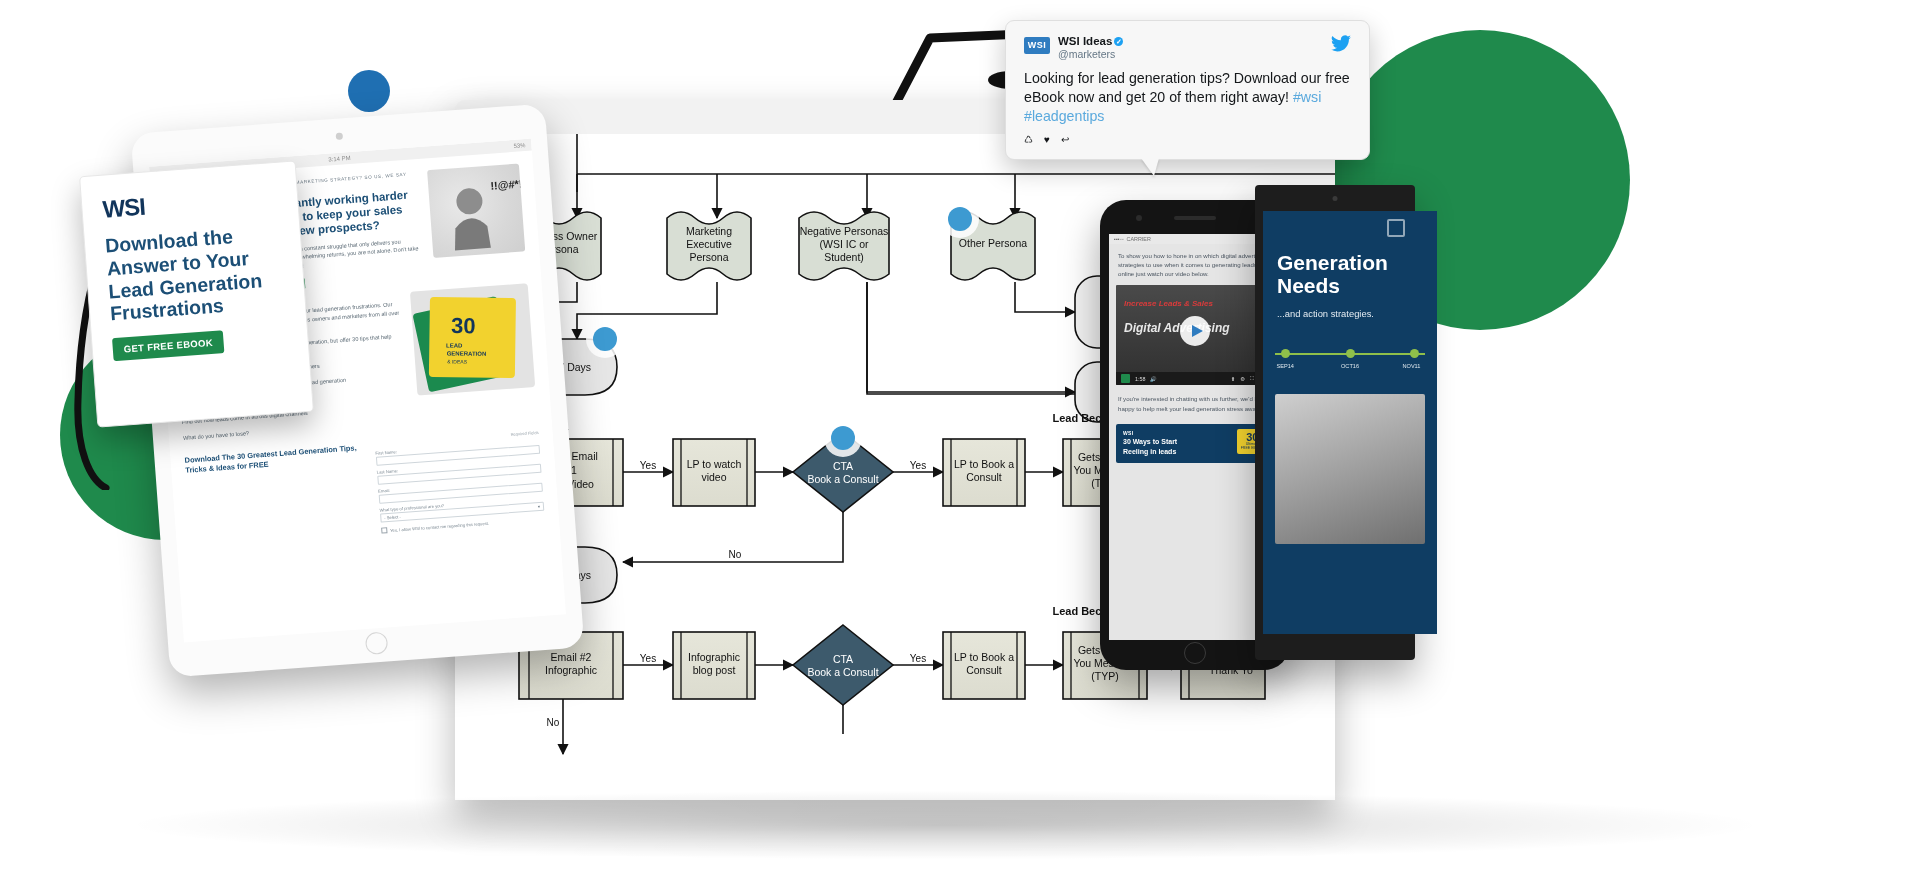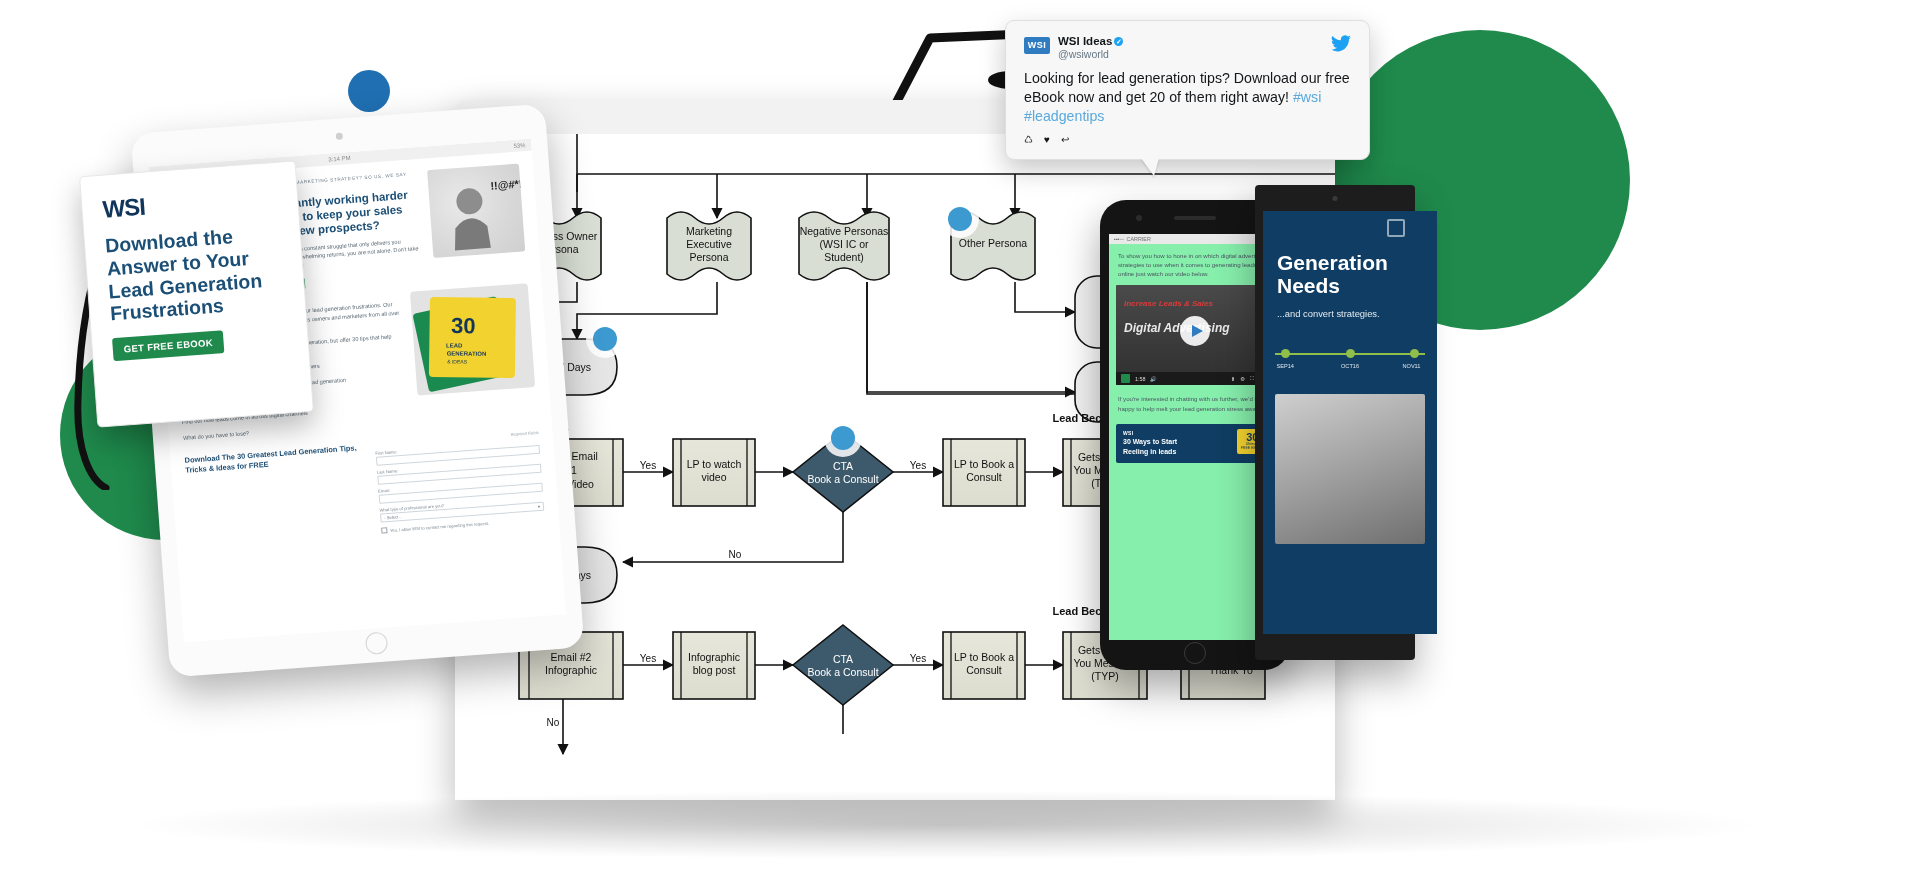--- a/index.html
+++ b/index.html
@@ -109,21 +109,21 @@
   
   #phone{left:1100px;top:200px;width:190px;height:470px;background:#141414;
      border-radius:26px;box-shadow:0 18px 38px rgba(0,0,0,.35);
      padding:34px 9px 30px 9px;box-sizing:border-box;}
   #phone .speaker{position:absolute;left:50%;top:16px;transform:translateX(-50%);
      width:42px;height:4px;border-radius:3px;background:#2b2b2b;}
   #phone .cam{position:absolute;left:36px;top:15px;width:6px;height:6px;
      border-radius:50%;background:#2b2b2b;}
   #phone .home{position:absolute;left:50%;bottom:6px;transform:translateX(-50%);
      width:20px;height:20px;border:1.6px solid #3a3a3a;border-radius:50%;}
-  #phone .screen{left:9px;top:34px;width:172px;height:406px;background:#86efac;}
+  #phone .screen{left:9px;top:34px;width:172px;height:406px;background:#e5e5e5;}
   .ph-status{height:10px;background:#e9e9e9;display:flex;align-items:center;
      padding:0 5px;font-size:5.4px;color:#6f6f6f;gap:3px;}
   .ph-txt{padding:7px 9px 5px;font-size:6.1px;color:#4a5560;line-height:1.5;}
   .ph-video{margin:2px 7px;height:100px;position:relative;overflow:hidden;border-radius:1px;
      background:linear-gradient(180deg,#4a4a4a 0%,#2f2f2f 100%);}
   .ph-video .vt1{position:absolute;left:8px;top:14px;font-size:8px;font-weight:bold;
      color:#d93b3b;font-style:italic;}
   .ph-video .vt2{position:absolute;left:8px;top:36px;font-size:12px;font-weight:bold;
      color:#e8e8e8;font-style:italic;}
   .ph-video .play{position:absolute;left:50%;top:46%;transform:translate(-50%,-50%);
@@ -404,21 +404,21 @@
       </svg>
       <div class="exp-corner"></div>
     </div>
   </div>
 
   <div class="device" id="tweet">
     <div class="thead">
       <div class="avatar">WSI</div>
       <div class="names">
         <div class="dispname"><span>WSI Ideas</span><span class="verified">✓</span></div>
-        <div class="handle">@wsiworld</div>
+        <div class="handle">@marketers</div>
       </div>
       <div class="bird">
         <svg width="20" height="17" viewBox="0 0 24 20">
             <path fill="#1da1f2" d="M24 2.4a9.6 9.6 0 0 1-2.8.8A4.9 4.9 0 0 0 23.3.4a9.7 9.7 0 0 1-3.1 1.2A4.9 4.9 0 0 0 11.9 6 13.9 13.9 0 0 1 1.7.9a4.9 4.9 0 0 0 1.5 6.6A4.8 4.8 0 0 1 1 6.8v.1a4.9 4.9 0 0 0 3.9 4.8 4.9 4.9 0 0 1-2.2.1 4.9 4.9 0 0 0 4.6 3.4A9.9 9.9 0 0 1 0 17.3 13.9 13.9 0 0 0 7.5 19.5c9.1 0 14-7.5 14-14v-.7A10 10 0 0 0 24 2.4z"></path>
           </svg>
       </div>
     </div>
     <div class="body"><span>Looking for lead generation tips? Download our free eBook now and get 20 of them right away! </span><span class="tag">#wsi #leadgentips</span></div>
     <div class="actions">
       <span>♺</span>
@@ -551,21 +551,21 @@
         </div>
       </div>
     </div>
   </div>
 
   <div class="device" id="tablet-r">
     <div class="cam"></div>
     <div class="screen">
       <div class="tr-head">
         <div class="tr-h1">Generation Needs</div>
-        <div class="tr-p">...and convert strategies.</div>
+        <div class="tr-p">...and action strategies.</div>
       </div>
       <div class="tl-wrap">
         <div class="tl-line"></div>
         <div class="tl-dot" style="left:4%"></div>
         <div class="tl-dot" style="left:47%"></div>
         <div class="tl-dot" style="left:90%"></div>
         <div class="tl-lbl" style="left:1%">SEP14</div>
         <div class="tl-lbl" style="left:44%">OCT16</div>
         <div class="tl-lbl" style="left:85%">NOV11</div>
       </div>

